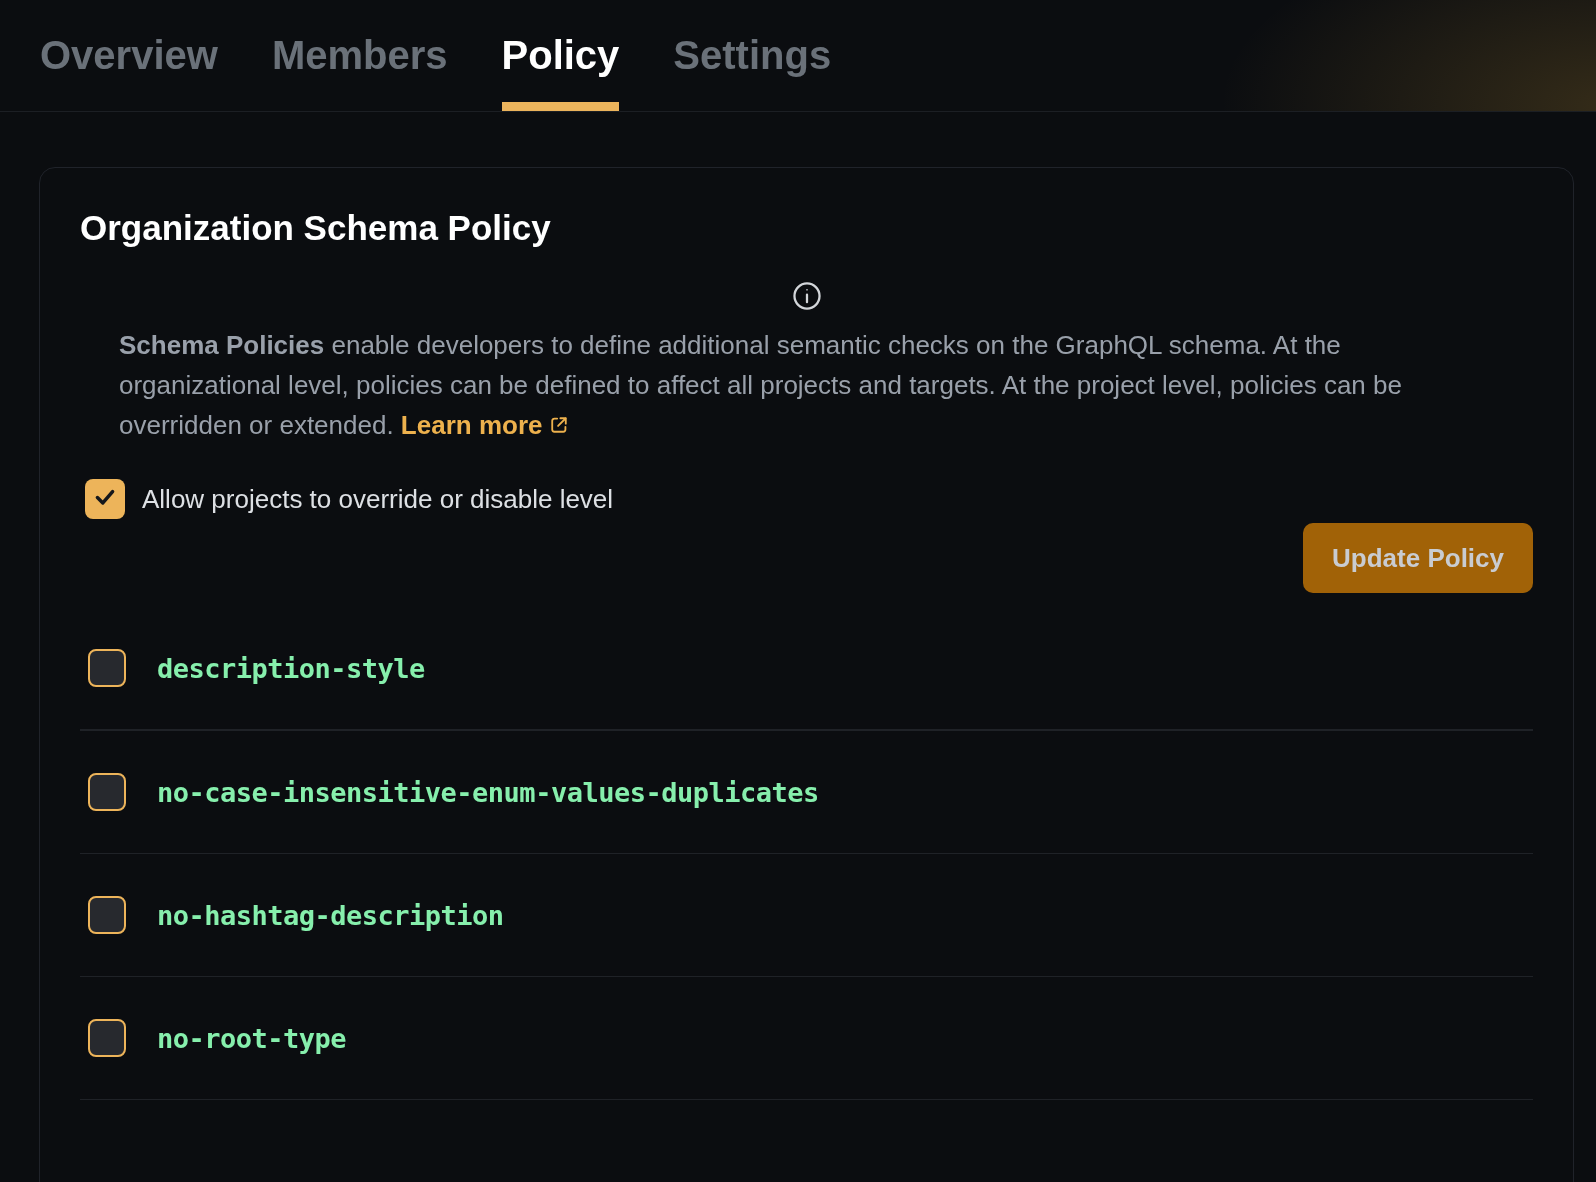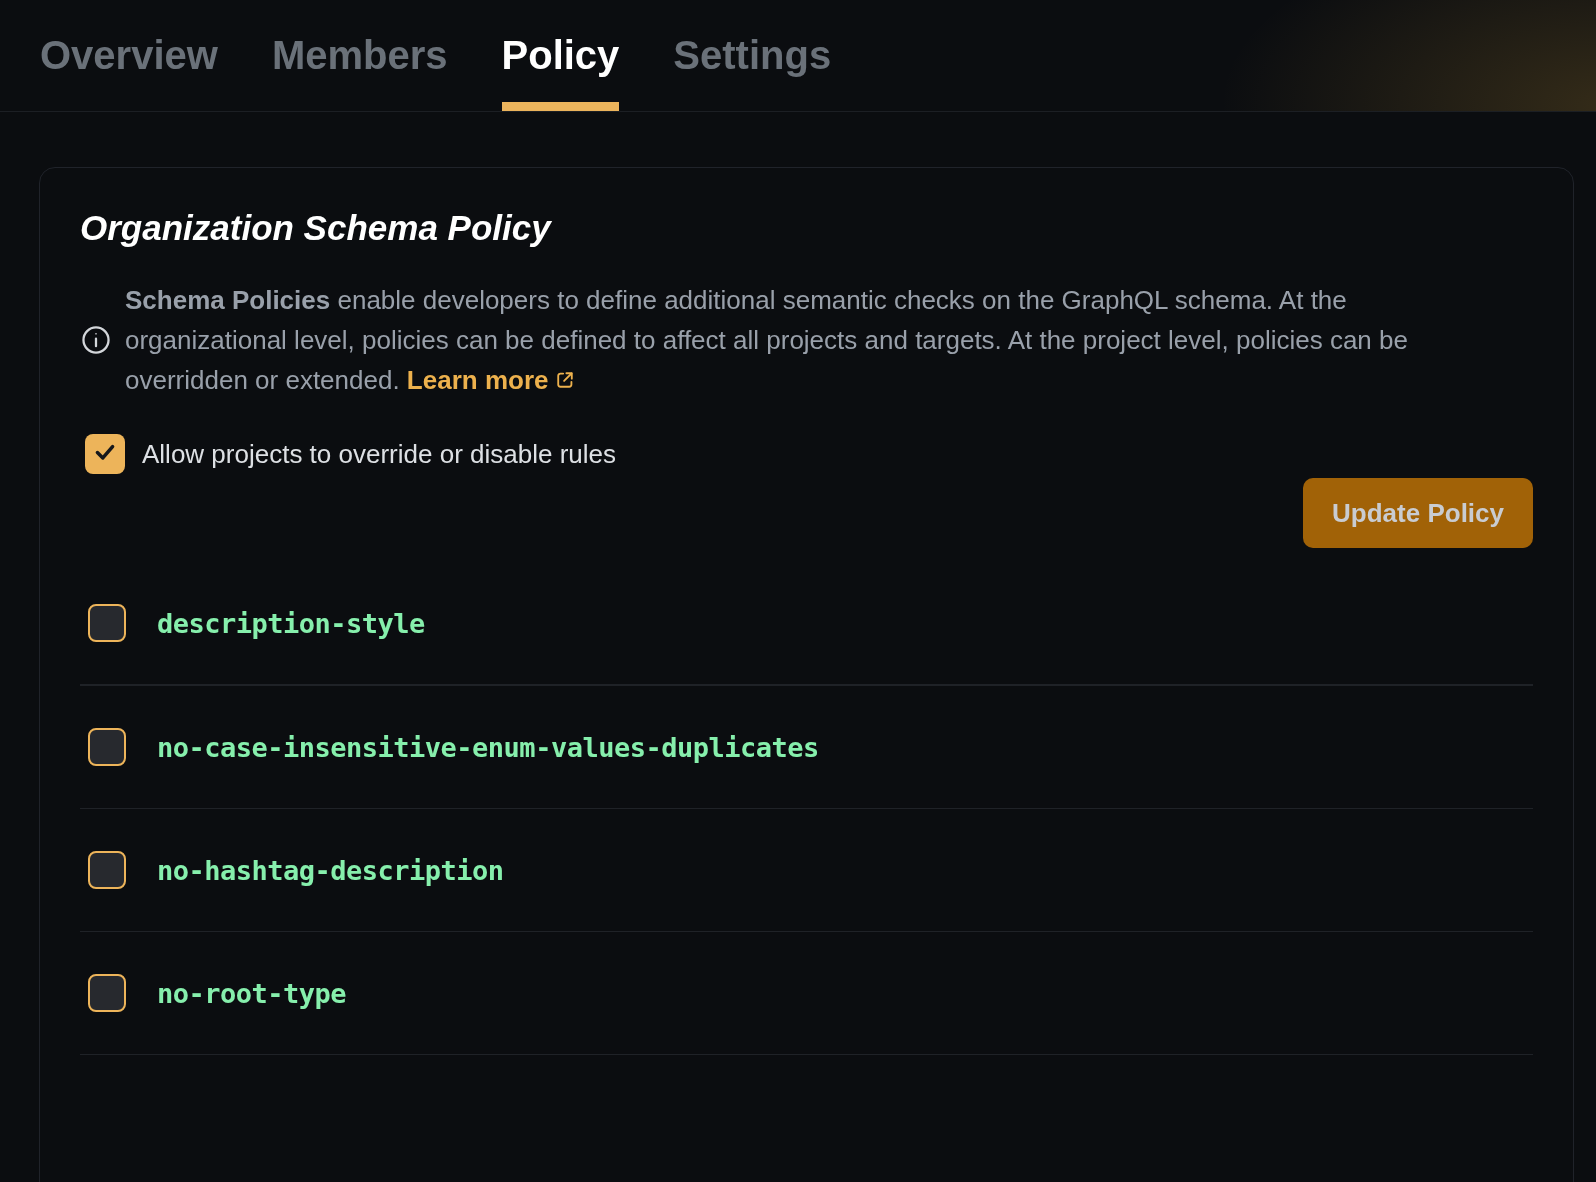--- a/index.html
+++ b/index.html
@@ -49,28 +49,28 @@
     border: 1px solid #20232a;
     border-radius: 16px;
     background: #0b0d10;
     padding: 40px 40px 60px 40px;
   }
   .card-title {
     font-size: 35px;
     font-weight: bold;
     color: #ffffff;
     margin-bottom: 32px;
-    font-style: italic;
   }
 
   
   .info-row {
     display: flex;
     align-items: center;
     gap: 13px;
+    flex-direction: column;
   }
   .info-icon { flex: 0 0 auto; width: 32px; height: 32px; }
   .info-text {
     width: 1375px;
     font-size: 26px;
     line-height: 40px;
     color: #99a0aa;
   }
   .info-text .lead-bold { font-weight: bold; }
   .learn-more {
@@ -197,21 +197,21 @@
   </div>
 
   <div class="allow-row">
     <span class="checkbox checked">
       <span>
         <svg viewBox="0 0 24 24" width="26" height="26" fill="none" stroke="#15171b" stroke-width="3.2" stroke-linecap="round" stroke-linejoin="round">
           <path d="M5 12.5l5 5L19 7"></path>
         </svg>
       </span>
     </span>
-    <span class="allow-label">Allow projects to override or disable rules</span>
+    <span class="allow-label">Allow projects to override or disable level</span>
   </div>
 
   <div class="button-row">
     <button class="update-btn">Update Policy</button>
   </div>
 
   <div class="rules-list">
 
     <div class="rule-row">
       <span class="rule-checkbox"></span>

